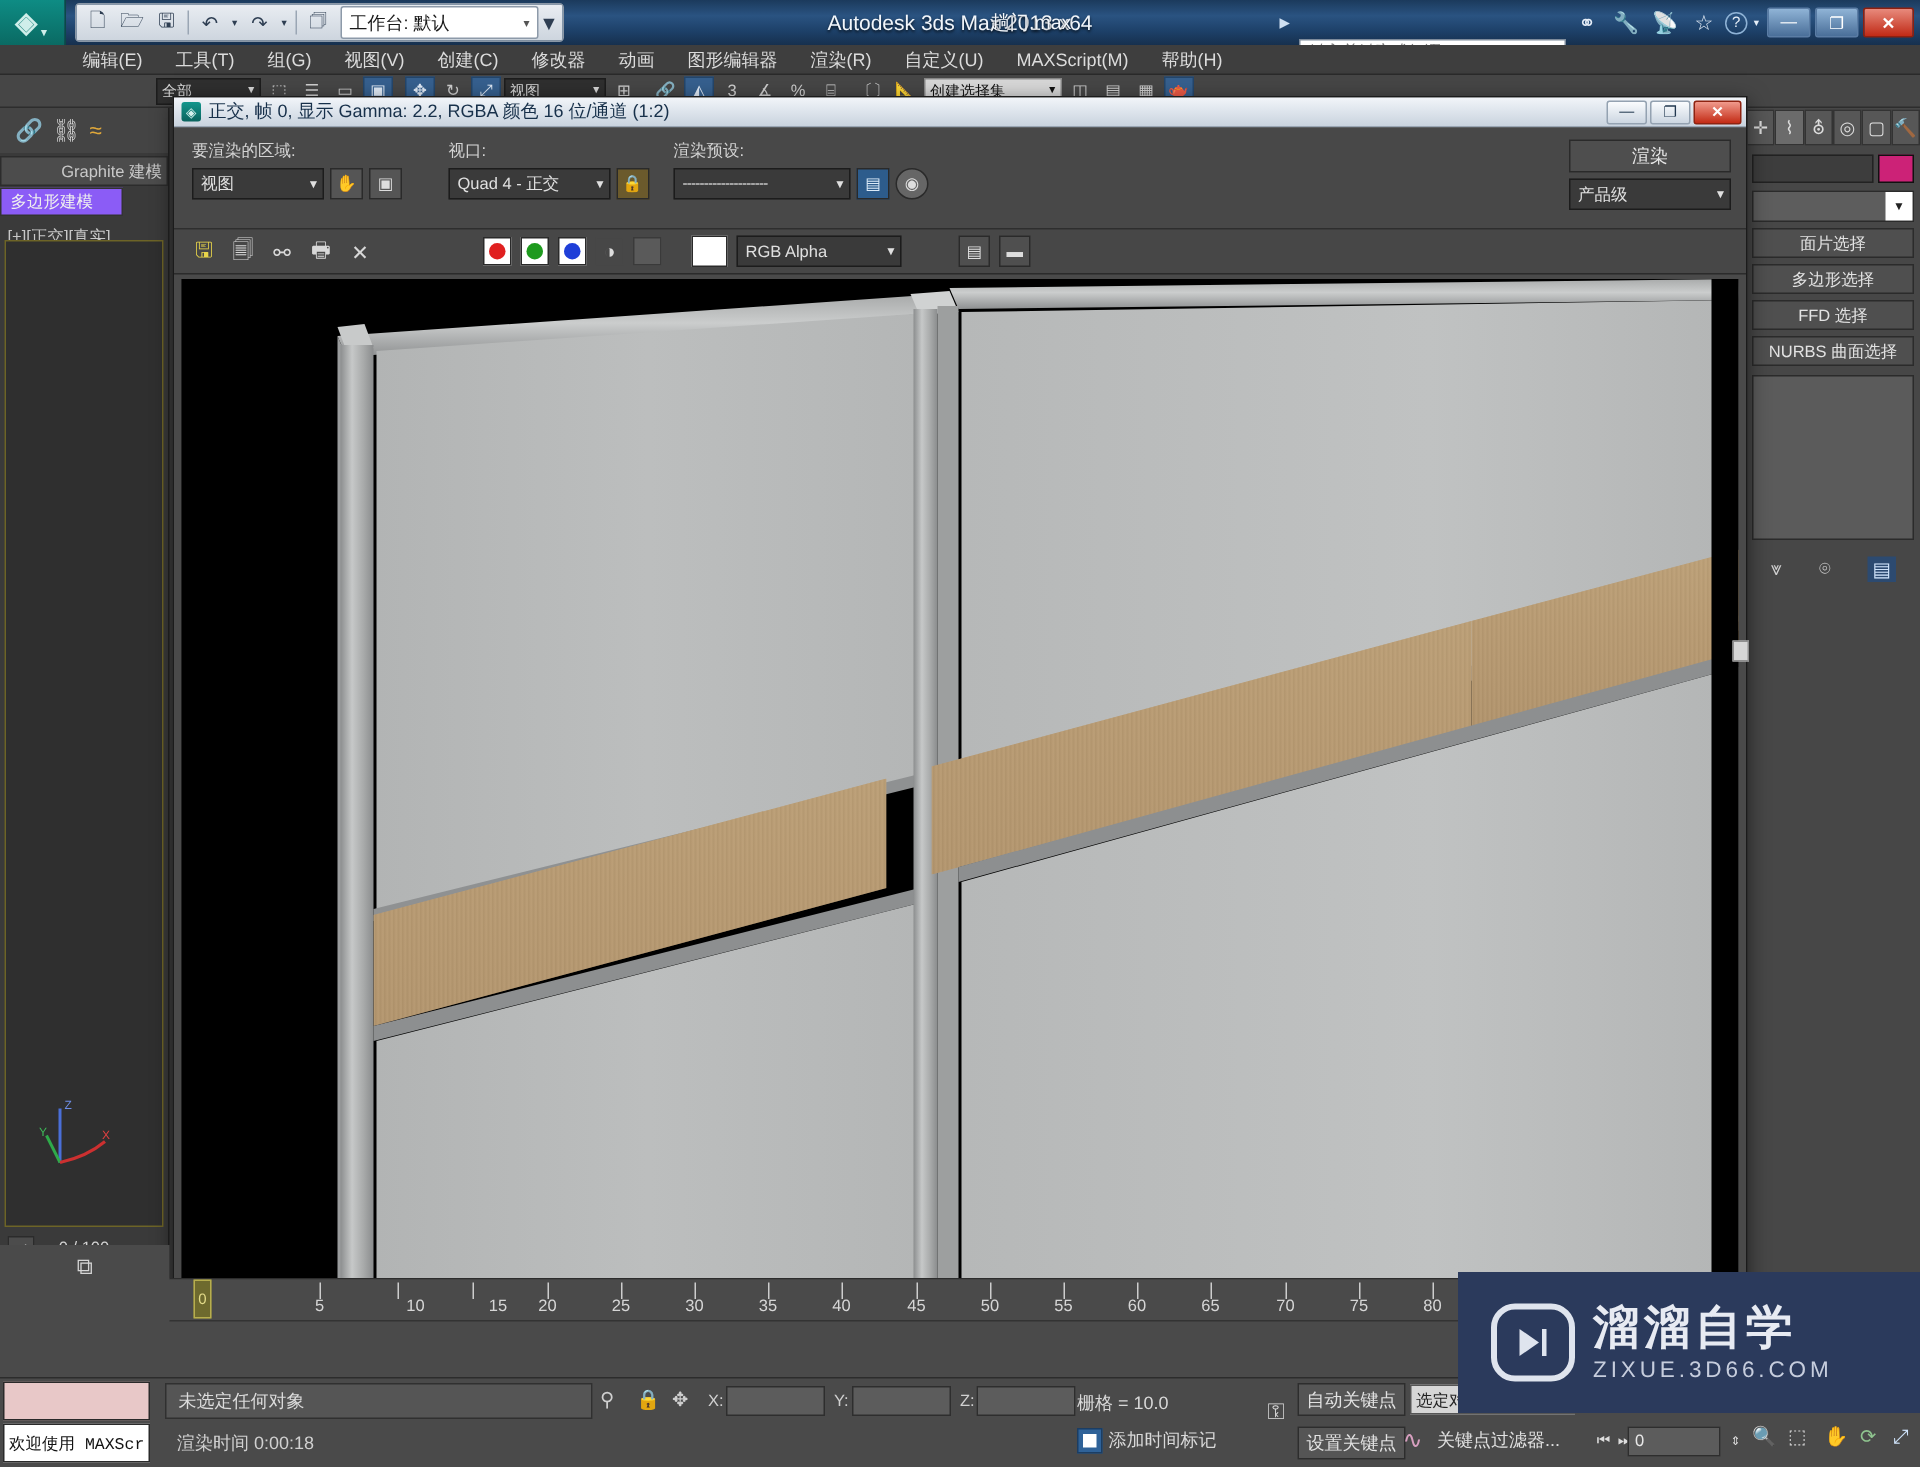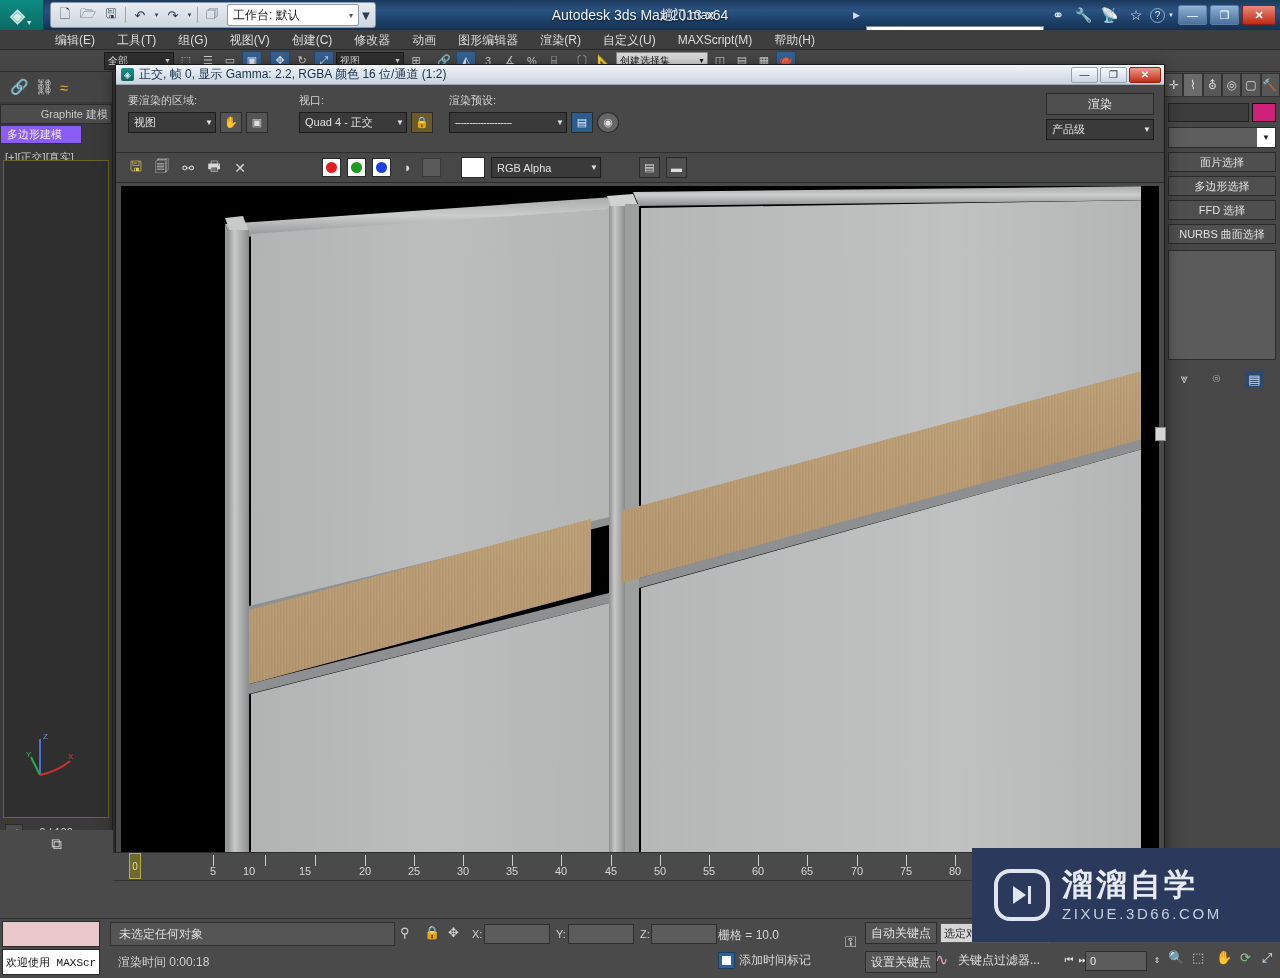--- a/index.html
+++ b/index.html
@@ -711,23 +711,23 @@
     <div class="leftmini">
       <span style="color:#d5d5d5;font-size:15px">⧉</span>
     </div>
     <div class="ruler-track">
       <div class="slider-thumb" style="left:16px">
         <div class="zero">0</div>
       </div>
       <div class="tick maj" style="left:100px"></div>
         <div class="tick-lbl" style="left:100px">5</div>
       <div class="tick maj" style="left:152px"></div>
-        <div class="tick-lbl" style="left:136px">10</div>
+        <div class="tick-lbl" style="left:164px">10</div>
       <div class="tick maj" style="left:202px"></div>
-        <div class="tick-lbl" style="left:192px">15</div>
+        <div class="tick-lbl" style="left:219px">15</div>
       <div class="tick maj" style="left:252px"></div>
         <div class="tick-lbl" style="left:252px">20</div>
       <div class="tick maj" style="left:301px"></div>
         <div class="tick-lbl" style="left:301px">25</div>
       <div class="tick maj" style="left:350px"></div>
         <div class="tick-lbl" style="left:350px">30</div>
       <div class="tick maj" style="left:399px"></div>
         <div class="tick-lbl" style="left:399px">35</div>
       <div class="tick maj" style="left:448px"></div>
         <div class="tick-lbl" style="left:448px">40</div>

